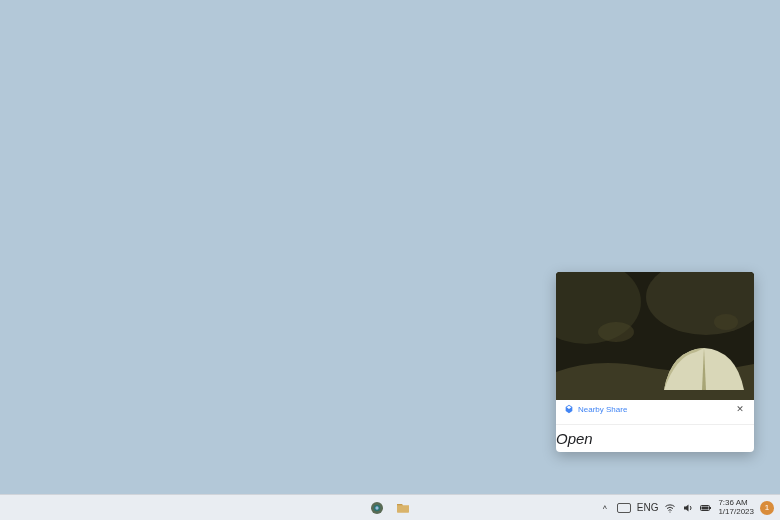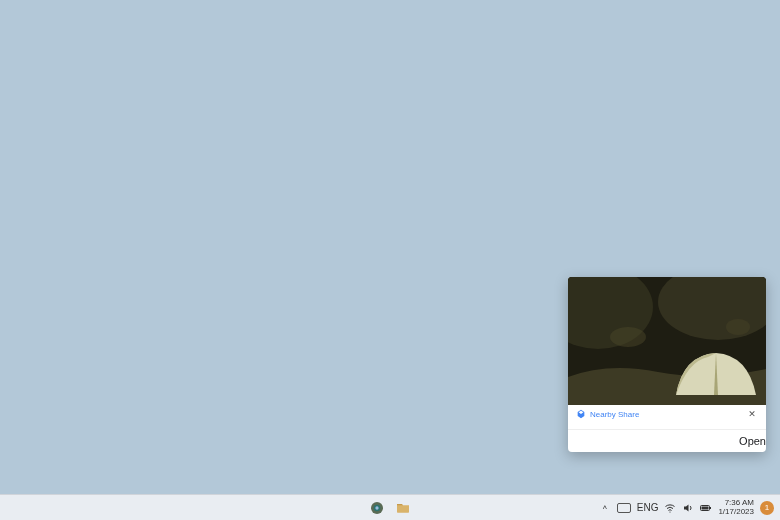--- a/index.html
+++ b/index.html
@@ -8,21 +8,21 @@
   font-family: "Segoe UI", Arial, sans-serif;
   background: #b3c8d8;
   position: relative;
 }
 .desktop {
   position: absolute;
   top: 0; left: 0; right: 0; bottom: 26px;
 }
 .notification {
   position: absolute;
-  right: 14px;
+  right: 26px;
   bottom: 42px;
   width: 198px;
   background: #fff;
   border-radius: 4px;
   box-shadow: 0 4px 14px rgba(0,0,0,0.25);
   overflow: hidden;
 }
 .notif-image {
   width: 100%;
   height: 128px;
@@ -63,25 +63,26 @@
 .notif-subtitle {
   font-size: 8px;
   color: #5f6368;
 }
 .notif-actions {
   border-top: 1px solid #eee;
   display: flex;
 }
 .notif-action {
   flex: 1;
-  text-align: right;
-  font-size: 11px;
+  text-align: left;
+  font-size: 15px;
   padding: 5px 0;
   color: #202124;
   cursor: pointer;
+  font-style: italic;
 }
 .taskbar {
   position: absolute;
   left: 0; right: 0; bottom: 0;
   height: 26px;
   background: #e9edf2;
   border-top: 1px solid #d0d4da;
   display: flex;
   align-items: center;
 }
@@ -115,21 +116,20 @@
 .tb-box {
   width: 14px; height: 10px;
   border: 1px solid #555;
   border-radius: 2px;
   cursor: pointer;
 }
 .tb-lang { font-size: 10px; cursor: pointer; }
 .tb-clock {
   display: flex;
   flex-direction: column;
-  align-items: flex-end;
   line-height: 1.05;
   font-size: 8px;
   cursor: pointer;
 }
 .tb-notif-badge {
   width: 14px; height: 14px;
   border-radius: 50%;
   background: #d98c3a;
   color: #fff;
   font-size: 8px;

